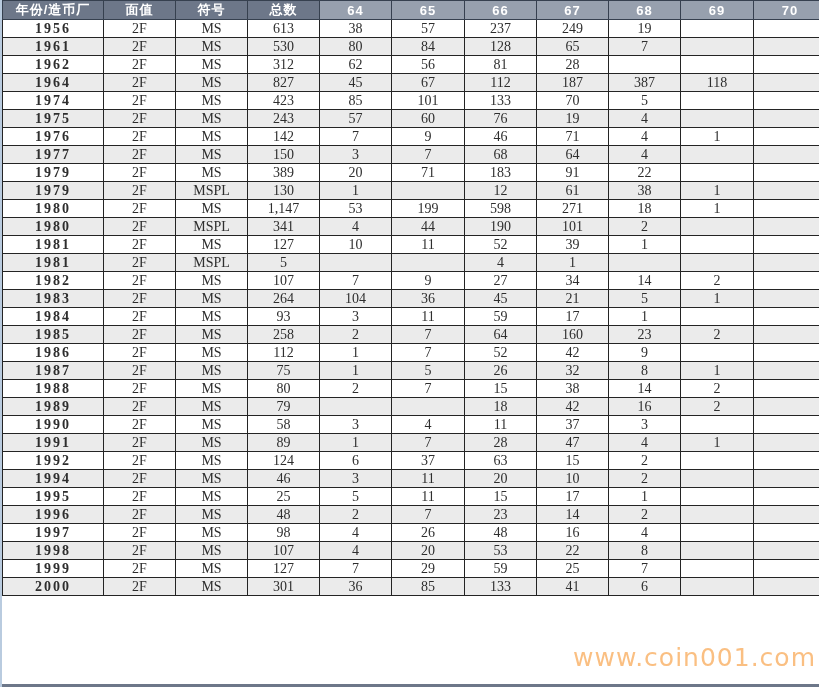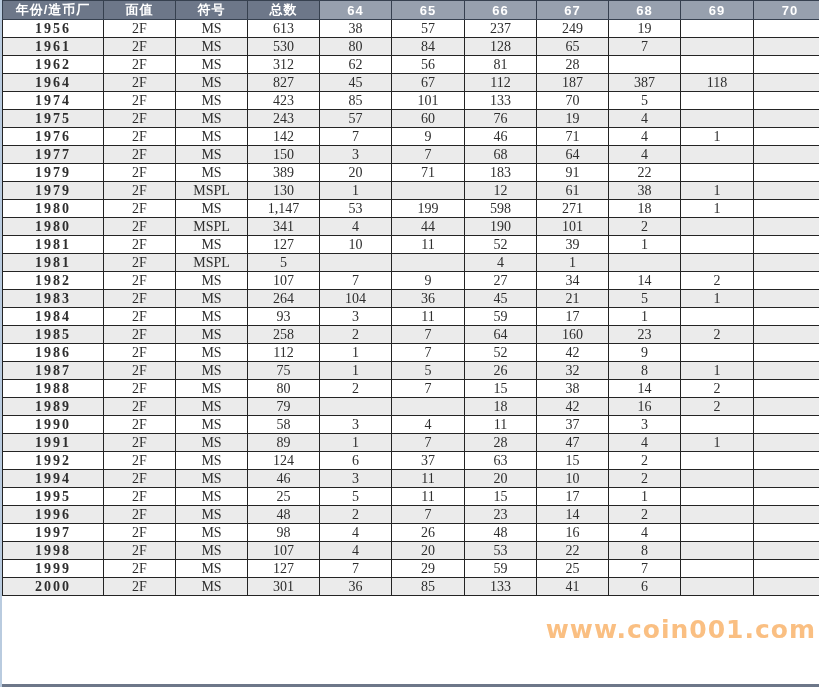--- a/index.html
+++ b/index.html
@@ -59,24 +59,24 @@
   .bottom-strip {
     position: absolute;
     left: 0;
     bottom: 0;
     width: 826px;
     height: 3px;
     background: #6D7789;
   }
   .watermark {
     position: absolute;
-    top: 615px;
+    top: 643px;
     right: 3px;
     font-family: "DejaVu Sans", sans-serif;
-    font-weight: bold;
+    font-weight: normal;
     font-size: 25px;
     letter-spacing: 1px;
     color: rgba(247, 151, 54, 0.62);
     pointer-events: none;
     z-index: 5;
   }
 </style>
 </head>
 <body>
 

